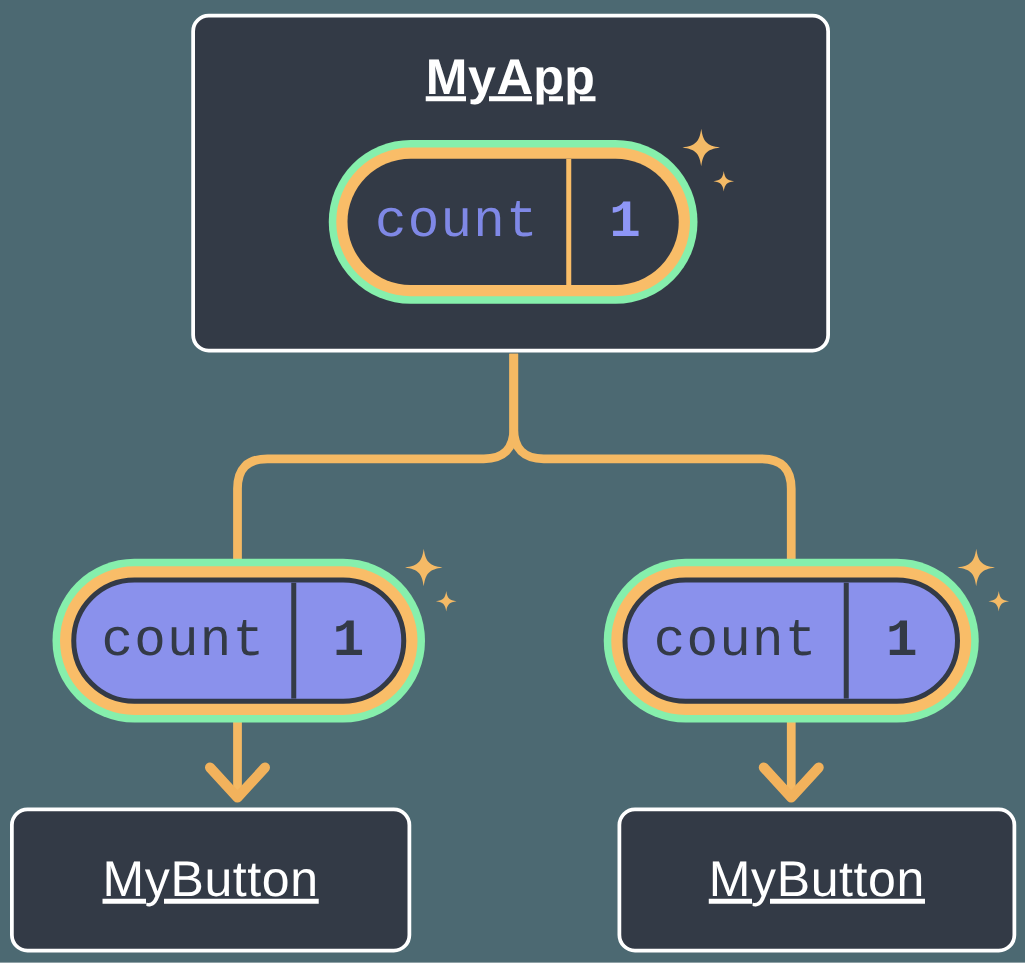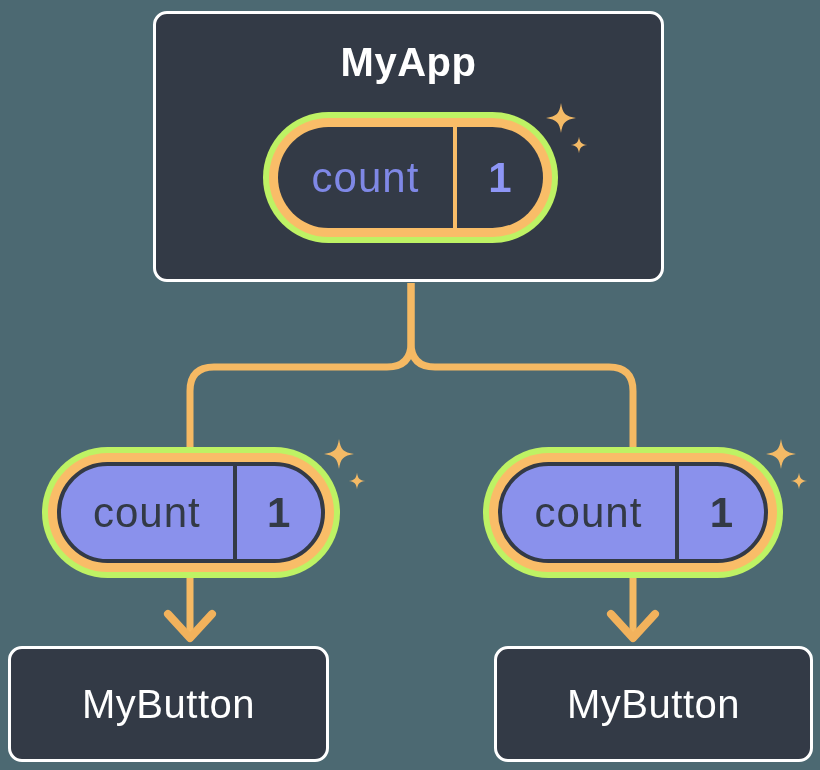--- a/index.html
+++ b/index.html
@@ -19,38 +19,40 @@
   }
   #myapp-box{left:153px;top:11px;width:511px;height:271px;}
   #mybutton-left-box{left:8px;top:646px;width:321px;height:116px;}
   #mybutton-right-box{left:494px;top:646px;width:319px;height:116px;}
   .box-title{
     color:#FFFFFF;
     font-size:40px;
     font-weight:600;
     text-align:center;
     letter-spacing:0.5px;
+    text-decoration:underline;
   }
   #myapp-box .box-title{padding-top:26px;}
   .button-title{
     display:flex;align-items:center;justify-content:center;
     width:100%;height:100%;
     font-weight:500;
     border-radius:28px;
   }
   
   #connector-svg{position:absolute;left:0;top:0;z-index:5;}
   
   .pill-outer{
     position:absolute;
     z-index:10;
-    background:#bef264;
+    background:#86efac;
     border-radius:80px;
     padding:6px;
     box-sizing:border-box;
+    font-family:Liberation Mono, monospace;
   }
   .pill-mid{
     background:#F9BD68;
     border-radius:72px;
     padding:9px;
     width:100%;height:100%;
     box-sizing:border-box;
   }
   .pill-core{
     display:flex;

